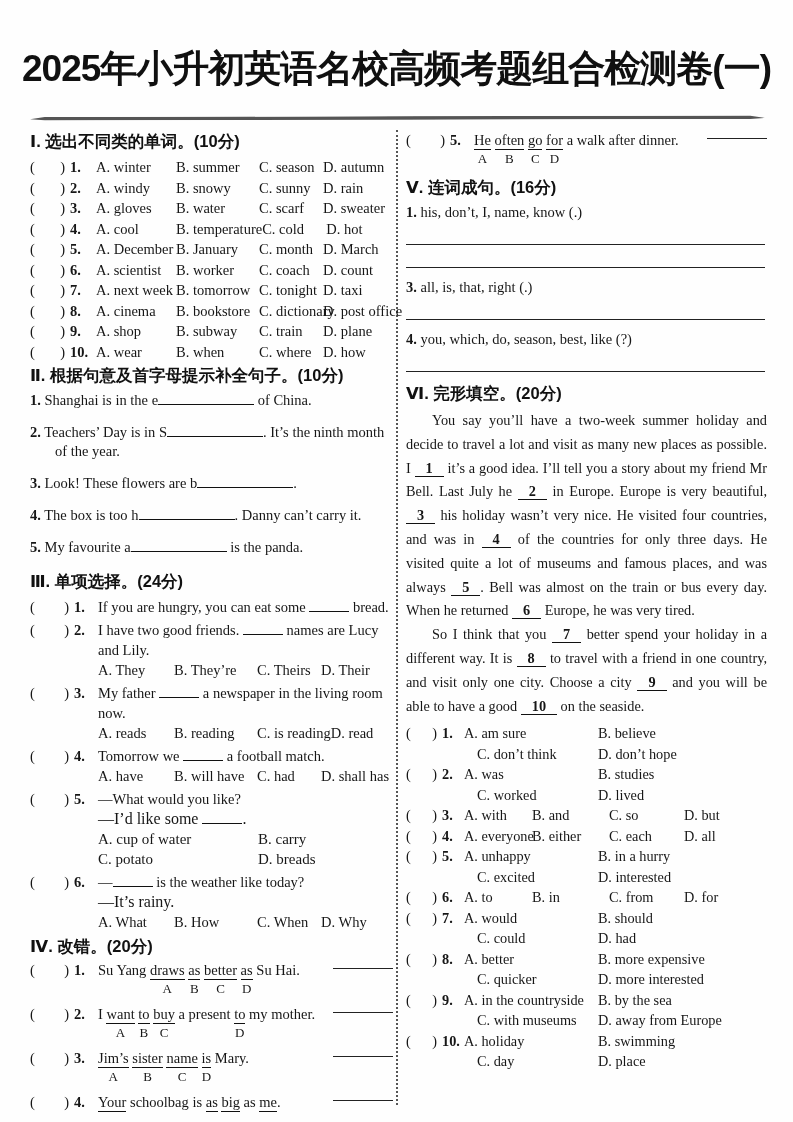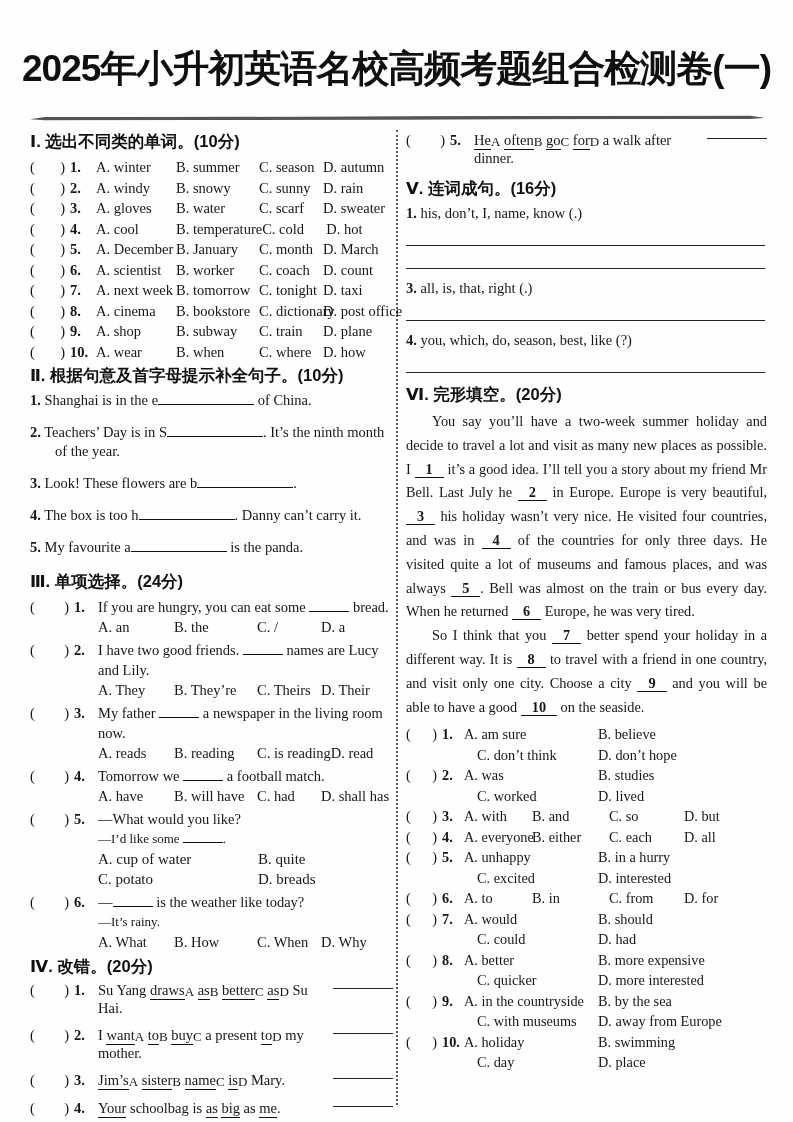--- a/index.html
+++ b/index.html
@@ -30,30 +30,30 @@
   .brkt{display:flex;justify-content:space-between;padding-right:5px;}
   
   .s1row{display:grid;grid-template-columns:40px 26px 80px minmax(83px,max-content) minmax(64px,max-content) 1fr;
          font-size:14.5px;line-height:20.5px;white-space:nowrap;}
   
   .fill-item{font-size:14.5px;line-height:19px;margin:0 0 13px;padding-left:25px;text-indent:-25px;}
   .fblank{display:inline-block;width:96px;height:12px;border-bottom:1.3px solid #111;text-indent:0;}
   
   .q{margin-bottom:3px;}
   .qline{display:grid;grid-template-columns:44px 24px 1fr;font-size:14.5px;line-height:20px;}
-  .stem2{margin-left:68px;font-size:13px;line-height:20px;}
+  .stem2{margin-left:68px;font-size:16px;line-height:20px;}
   .sblank{display:inline-block;width:40px;height:11px;border-bottom:1.2px solid #111;}
   .orow4{margin-left:68px;display:grid;grid-template-columns:76px minmax(83px,max-content) minmax(64px,max-content) 1fr;
          font-size:14.5px;line-height:20px;white-space:nowrap;}
   .ogrid2a{margin-left:68px;display:grid;grid-template-columns:160px 1fr;font-size:15px;line-height:20px;}
   
   .err-item{position:relative;display:grid;grid-template-columns:44px 24px 1fr;
             font-size:14.5px;margin-bottom:10px;padding-right:64px;}
   .err-item .sent{line-height:17px;}
-  .us{display:inline-flex;align-items:center;vertical-align:top;}
+  .us{display:inline-flex;flex-direction:column;align-items:center;vertical-align:top;}
   .uw{border-bottom:1.1px solid #111;line-height:17px;}
   .ul{font-size:13px;line-height:15px;margin-top:1px;}
   .short-line{position:absolute;right:0;top:6px;width:60px;border-top:1.5px solid #222;}
   .item5-wrap{margin-top:4px;}
   
   .v-item{font-size:14.5px;line-height:19px;}
   .v-line{border-bottom:1.45px solid #222;margin:22px 2px 10px 0;height:0;}
   
   .cloze-p{margin:0;text-indent:26px;text-align:justify;font-size:14.3px;line-height:23.8px;}
   .cb{font-weight:bold;border-bottom:1.2px solid #111;padding:0 11px;}
@@ -216,26 +216,20 @@
 
   <div class="q">
     <div class="qline">
       <span class="brkt">
           <span>(</span>
           <span>)</span>
         </span>
       <b class="inum">1.</b>
       <span class="stem"><span>If you are hungry, you can eat some </span><span class="sblank"></span><span> bread.</span></span>
     </div>
-    <div class="orow4">
-      <span>A. an</span>
-      <span>B. the</span>
-      <span>C. /</span>
-      <span>D. a</span>
-    </div>
   </div>
 
   <div class="q">
     <div class="qline">
       <span class="brkt">
           <span>(</span>
           <span>)</span>
         </span>
       <b class="inum">2.</b>
       <span class="stem"><span>I have two good friends. </span><span class="sblank"></span><span> names are Lucy and Lily.</span></span>
@@ -287,21 +281,21 @@
       <span class="brkt">
           <span>(</span>
           <span>)</span>
         </span>
       <b class="inum">5.</b>
       <span class="stem">—What would you like?</span>
     </div>
     <div class="stem2"><span>—I’d like some </span><span class="sblank"></span><span>.</span></div>
     <div class="ogrid2a">
       <span>A. cup of water</span>
-      <span>B. quite</span>
+      <span>B. carry</span>
       <span>C. potato</span>
       <span>D. breads</span>
     </div>
   </div>
 
   <div class="q">
     <div class="qline">
       <span class="brkt">
           <span>(</span>
           <span>)</span>

